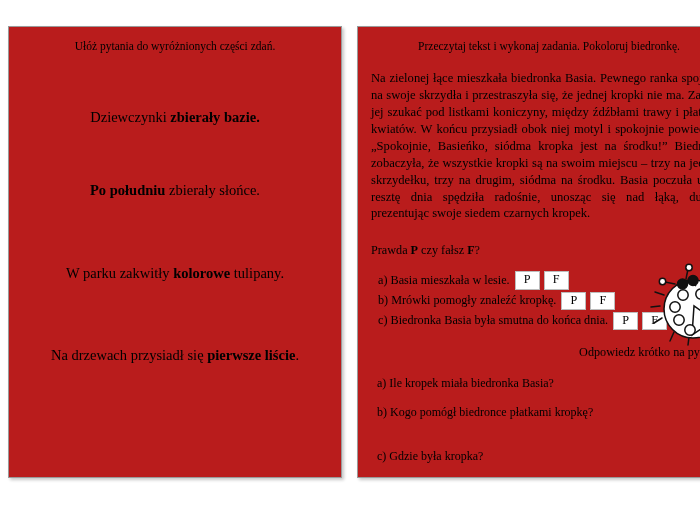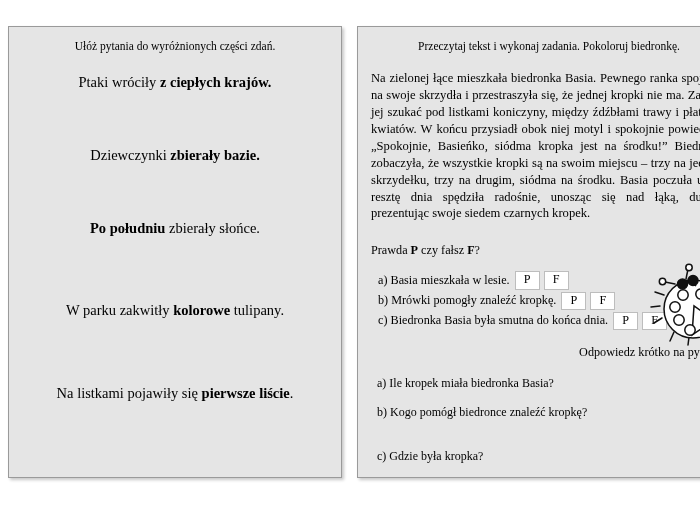--- a/index.html
+++ b/index.html
@@ -19,21 +19,21 @@
   .sheet {
     position: absolute;
     top: 0; left: 0;
     width: 700px;
     height: 520px;
   }
 
   
   .panel {
     position: absolute;
-    background: #e5e5e5;
+    background: #b91c1c;
     border: 1px solid #9a9a9a;
     box-shadow: 2px 2px 3px rgba(0,0,0,0.22);
     box-sizing: border-box;
     overflow: hidden;
   }
   .panel-left {
     left: 8px;
     top: 26px;
     width: 334px;
     height: 452px;
@@ -144,21 +144,20 @@
 </head>
 <body>
 
 <div class="sheet">
 
   <div class="panel panel-left">
     <div class="panel-inner">
 
       <div class="instruction" style="margin-top:12px;">Ułóż pytania do wyróżnionych części zdań.</div>
 
-      <div class="sentence" style="margin-top:19px;"><span>Ptaki wróciły </span><b>z ciepłych krajów.</b><span></span></div>
       <div class="lines-left" style="margin-top:14px;">
         <div class="rl rl-blue"></div>
         <div class="gap-a"></div>
         <div class="rl rl-red"></div>
         <div class="gap-b"></div>
         <div class="rl rl-red"></div>
         <div class="gap-c"></div>
         <div class="rl rl-blue"></div>
       </div>
 
@@ -200,21 +199,21 @@
         <div class="gap-c"></div>
         <div class="rl rl-blue"></div>
         <div class="gap-a"></div>
         <div class="rl rl-red"></div>
         <div class="gap-b"></div>
         <div class="rl rl-red"></div>
         <div class="gap-c"></div>
         <div class="rl rl-blue"></div>
       </div>
 
-      <div class="sentence" style="margin-top:22px;"><span>Na listkami pojawiły się </span><b>pierwsze liście</b><span>.</span></div>
+      <div class="sentence" style="margin-top:22px;"><span>Na drzewach przysiadł się </span><b>pierwsze liście</b><span>.</span></div>
       <div class="lines-left" style="margin-top:14px;">
         <div class="rl rl-blue"></div>
         <div class="gap-a"></div>
         <div class="rl rl-red"></div>
         <div class="gap-b"></div>
         <div class="rl rl-red"></div>
         <div class="gap-c"></div>
         <div class="rl rl-blue"></div>
         <div class="gap-a"></div>
         <div class="rl rl-red"></div>
@@ -301,21 +300,21 @@
           <span class="gap-a" style="display:block;"></span>
           <span class="rl rl-red" style="display:block;"></span>
           <span class="gap-b" style="display:block;"></span>
           <span class="rl rl-red" style="display:block;"></span>
           <span class="gap-c" style="display:block;"></span>
           <span class="rl rl-blue" style="display:block;"></span>
         </span>
       </div>
 
       <div class="qrow" style="margin-top:14px; padding-left:6px;">
-        <span class="qtext">b) Kogo pomógł biedronce znaleźć kropkę?</span>
+        <span class="qtext">b) Kogo pomógł biedronce płatkami kropkę?</span>
         <span class="qlines">
           <span class="rl rl-blue" style="display:block;"></span>
           <span class="gap-a" style="display:block;"></span>
           <span class="rl rl-red" style="display:block;"></span>
           <span class="gap-b" style="display:block;"></span>
           <span class="rl rl-red" style="display:block;"></span>
           <span class="gap-c" style="display:block;"></span>
           <span class="rl rl-blue" style="display:block;"></span>
         </span>
       </div>

